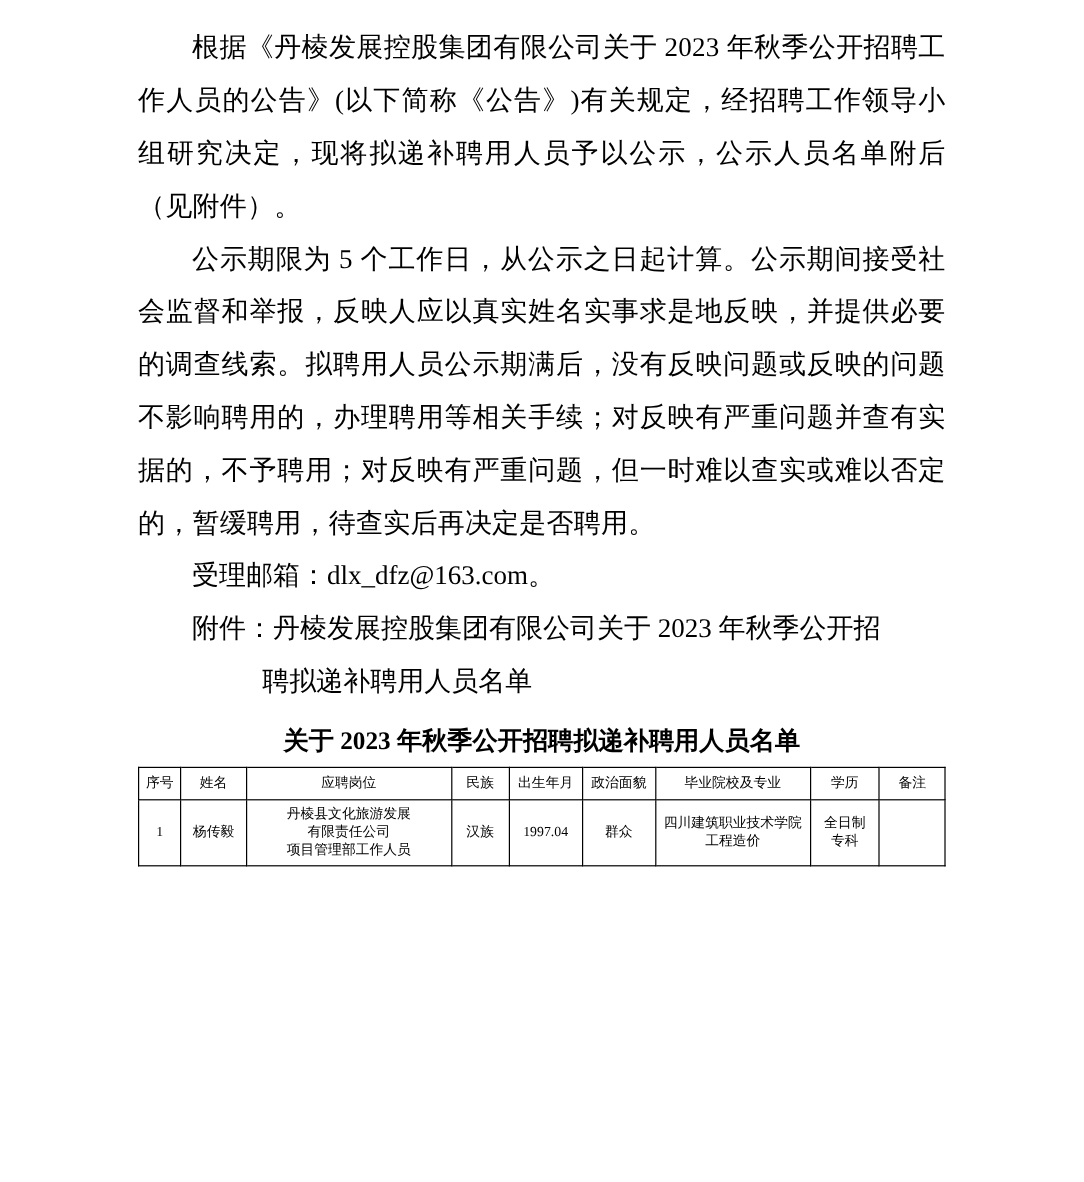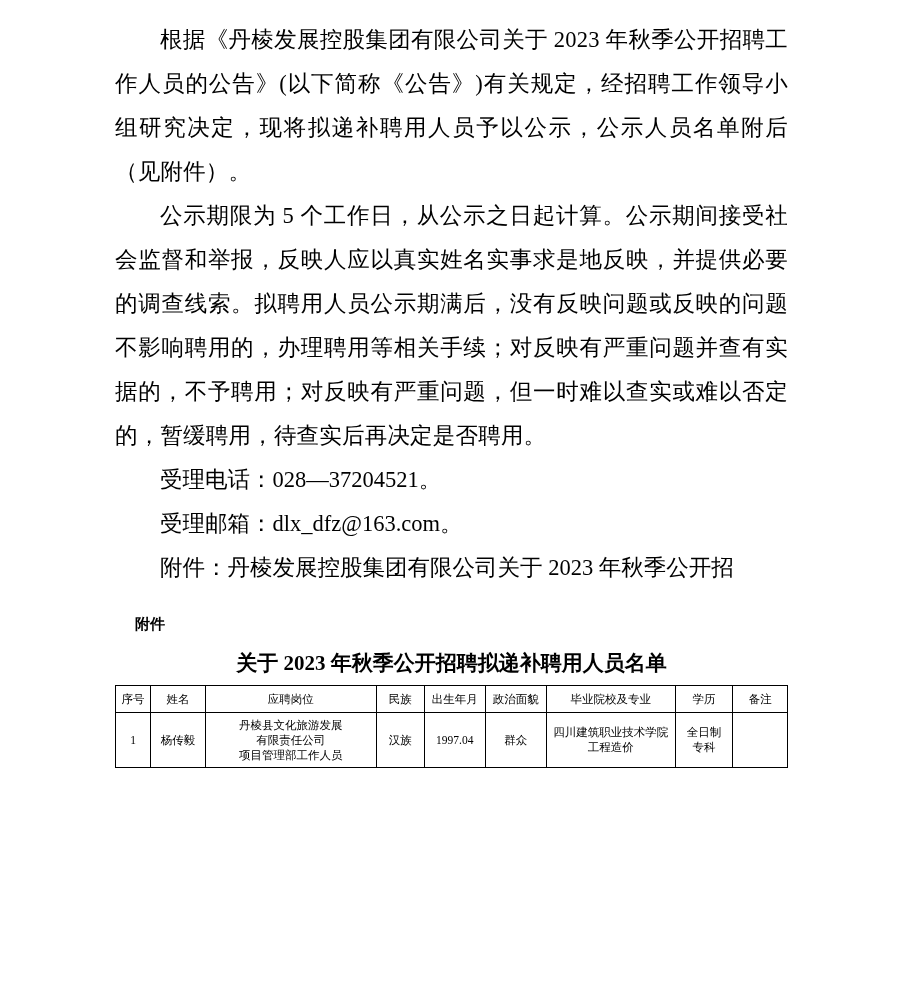--- a/index.html
+++ b/index.html
@@ -104,26 +104,25 @@
   .cell-2line span { display: block; }
 </style>
 </head>
 <body>
 
 <div class="page">
 
   <p class="para">根据《丹棱发展控股集团有限公司关于 2023 年秋季公开招聘工作人员的公告》(以下简称《公告》)有关规定，经招聘工作领导小组研究决定，现将拟递补聘用人员予以公示，公示人员名单附后（见附件）。</p>
   <p class="para">公示期限为 5 个工作日，从公示之日起计算。公示期间接受社会监督和举报，反映人应以真实姓名实事求是地反映，并提供必要的调查线索。拟聘用人员公示期满后，没有反映问题或反映的问题不影响聘用的，办理聘用等相关手续；对反映有严重问题并查有实据的，不予聘用；对反映有严重问题，但一时难以查实或难以否定的，暂缓聘用，待查实后再决定是否聘用。</p>
 
-  <p class="contact">受理电话：028—37204521。</p>
   <p class="contact">受理邮箱：dlx_dfz@163.com。</p>
 
   <p class="attach-line">附件：丹棱发展控股集团有限公司关于 2023 年秋季公开招</p>
+  <p class="attach-cont">聘拟递补聘用人员名单</p>
 
-  <p class="attach-label">附件</p>
 
   <div class="table-title">
     <span class="t2">关于 2023 年秋季公开招聘拟递补聘用人员名单</span>
   </div>
 
   <table class="roster">
     <thead>
       <tr>
         <th class="col-seq">序号</th>
         <th class="col-name">姓名</th>

